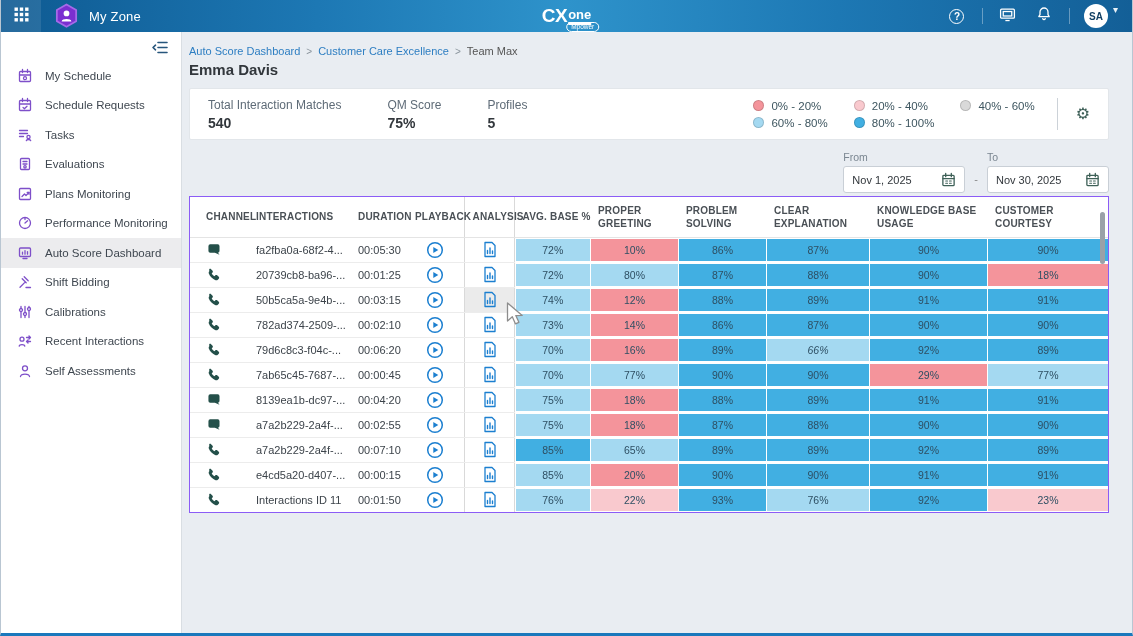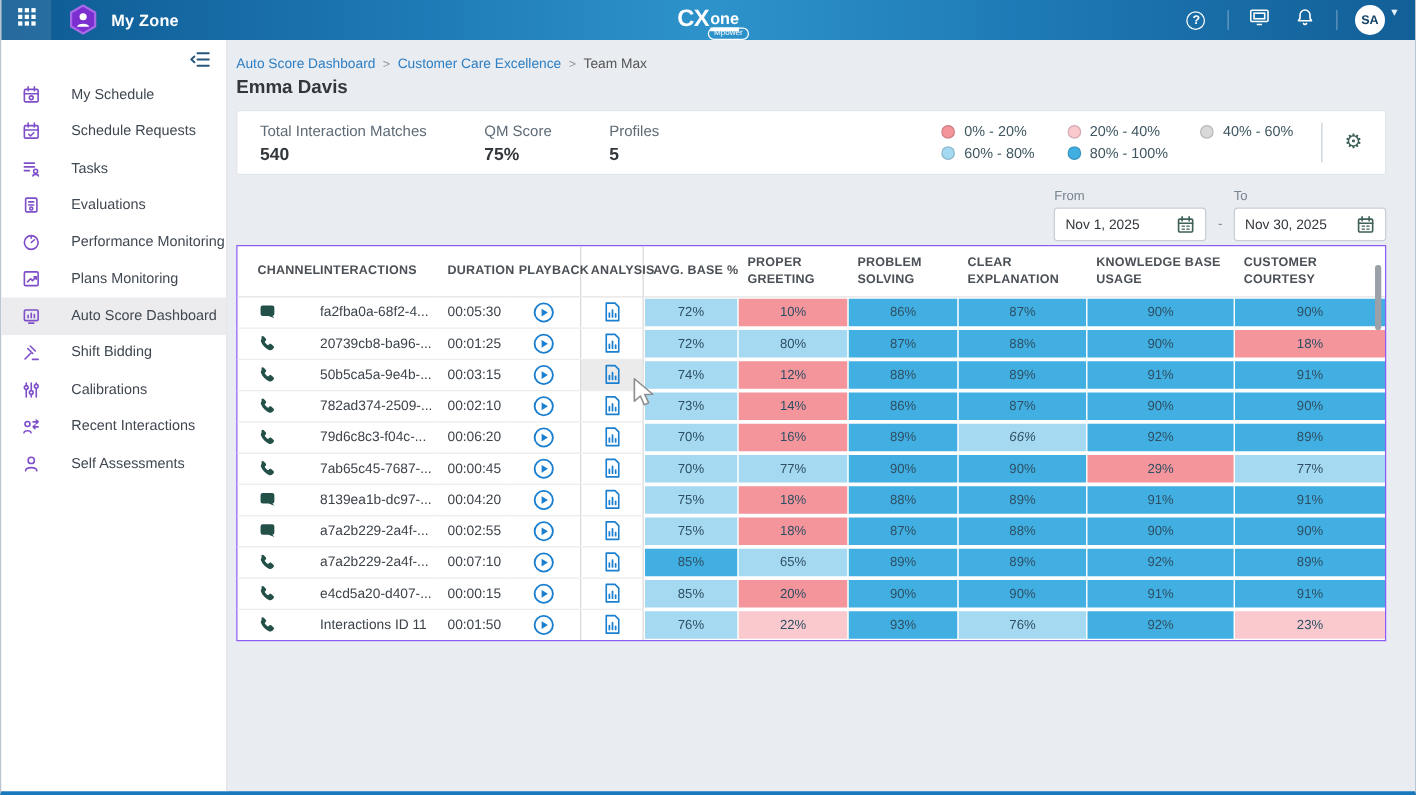--- a/index.html
+++ b/index.html
@@ -8,21 +8,21 @@
   .window { position:relative; width:1133px; height:636px; overflow:hidden;
             border-left:1px solid #b9c6d2; border-right:1px solid #b9c6d2;
             border-bottom:3px solid #1a78bc; background:#e9edf2; }
 
   
   .topbar { position:relative; height:32px; display:flex; align-items:center;
             background:linear-gradient(90deg,#0e5a92 0%,#1d78b4 28%,#2e93cb 50%,#1d78b4 74%,#135f97 100%); }
   .apps-btn { width:40px; height:32px; display:flex; align-items:center; justify-content:center;
               background:rgba(255,255,255,0.10); cursor:pointer; }
   .logo-hex { margin-left:13px; display:flex; align-items:center; }
-  .app-title { color:#fff; font-size:13px; font-weight:bold; margin-left:10px; letter-spacing:.2px; }
+  .app-title { color:#fff; font-size:13px; font-weight:normal; margin-left:10px; letter-spacing:.2px; }
   .brand { position:absolute; left:50%; top:0; transform:translateX(-50%); height:32px;
            display:flex; align-items:center; color:#fff; }
   .brand-cx { font-size:19px; font-weight:bold; letter-spacing:-0.5px; }
   .brand-one-wrap { position:relative; margin-left:1px; }
   .brand-one { font-size:13px; font-weight:bold; border-bottom:3px solid #fff; padding-bottom:0; line-height:14px; display:block; }
   .brand-badge { position:absolute; left:-2px; top:14px; font-size:6.5px; color:#fff;
                  border:1px solid #fff; border-radius:6px; padding:0 4px; line-height:8px; white-space:nowrap; }
   .topbar-right { margin-left:auto; display:flex; align-items:center; gap:14px; padding-right:14px; }
   .tb-divider { width:1px; height:16px; background:rgba(255,255,255,0.35); }
   .tb-icon { width:22px; height:22px; display:flex; align-items:center; justify-content:center; cursor:pointer; }
@@ -31,21 +31,21 @@
   .user-chip { display:flex; align-items:flex-start; gap:5px; cursor:pointer; }
   .avatar { width:24px; height:24px; border-radius:50%; background:#fff; color:#123f63;
             font-size:10px; font-weight:bold; display:flex; align-items:center; justify-content:center; }
   .chev { color:#e8f1f8; font-size:10px; }
 
   
   .layout { display:flex; height:601px; }
   .sidebar { width:181px; background:#fff; border-right:1px solid #d9dee3; padding-top:4px; flex-shrink:0; }
   .collapse-row { display:flex; justify-content:flex-end; padding:4px 12px 6px 0; }
   .collapse-btn { cursor:pointer; color:#27567c; display:flex; }
-  .nav-item { height:29.5px; display:flex; align-items:center; gap:24px; padding-left:15px;
+  .nav-item { height:29.5px; display:flex; align-items:center; gap:12px; padding-left:15px;
               font-size:11.5px; color:#3f4750; cursor:pointer; }
   .nav-item.active { background:#ececee; }
   .nav-icon { width:17px; height:17px; color:#7e4fc9; display:flex; align-items:center; justify-content:center; flex-shrink:0; }
 
   .main { flex:1; padding:13px 26px 0 7px; position:relative; }
   .breadcrumb { font-size:11px; display:flex; align-items:center; gap:6px; }
   .crumb-link { color:#2d7ec2; cursor:pointer; }
   .crumb-current { color:#555; }
   .crumb-sep { color:#8a949c; font-size:10px; }
   .page-title { font-size:15px; font-weight:bold; color:#32373c; margin-top:4px; }
@@ -214,36 +214,36 @@
                 <rect x="3.5" y="2.5" width="9" height="11" rx="1"></rect>
                 <path d="M6 5.5h4M6 8h4"></path>
                 <circle cx="8" cy="10.8" r="1.2"></circle>
               </svg>
             </span>
             <span class="nav-label">Evaluations</span>
           </div>
           <div class="nav-item">
             <span class="nav-icon">
               <svg width="16" height="16" viewBox="0 0 16 16" fill="none" stroke="currentColor" stroke-width="1.3" stroke-linecap="round" stroke-linejoin="round">
+                <rect x="2.5" y="2.5" width="11" height="11" rx="1"></rect>
+                <path d="M5 10.5l2.5-2.5 1.5 1.5 3-3"></path>
+                <path d="M10.2 6.5H12v1.8"></path>
+              </svg>
+            </span>
+            <span class="nav-label">Plans Monitoring</span>
+          </div>
+          <div class="nav-item">
+            <span class="nav-icon">
+              <svg width="16" height="16" viewBox="0 0 16 16" fill="none" stroke="currentColor" stroke-width="1.3" stroke-linecap="round" stroke-linejoin="round">
                 <circle cx="8" cy="8" r="5.5"></circle>
                 <path d="M8 8l2.6-2.2"></path>
                 <path d="M8 3.5v1"></path>
               </svg>
             </span>
             <span class="nav-label">Performance Monitoring</span>
-          </div>
-          <div class="nav-item">
-            <span class="nav-icon">
-              <svg width="16" height="16" viewBox="0 0 16 16" fill="none" stroke="currentColor" stroke-width="1.3" stroke-linecap="round" stroke-linejoin="round">
-                <rect x="2.5" y="2.5" width="11" height="11" rx="1"></rect>
-                <path d="M5 10.5l2.5-2.5 1.5 1.5 3-3"></path>
-                <path d="M10.2 6.5H12v1.8"></path>
-              </svg>
-            </span>
-            <span class="nav-label">Plans Monitoring</span>
           </div>
           <div class="nav-item active">
             <span class="nav-icon">
               <svg width="16" height="16" viewBox="0 0 16 16" fill="none" stroke="currentColor" stroke-width="1.3" stroke-linecap="round" stroke-linejoin="round">
                 <rect x="2.5" y="3" width="11" height="8.5" rx="1"></rect>
                 <path d="M5.5 9.2V7.2M8 9.2V5.6M10.5 9.2V6.6"></path>
                 <path d="M6 13.5h4"></path>
               </svg>
             </span>
             <span class="nav-label">Auto Score Dashboard</span>

